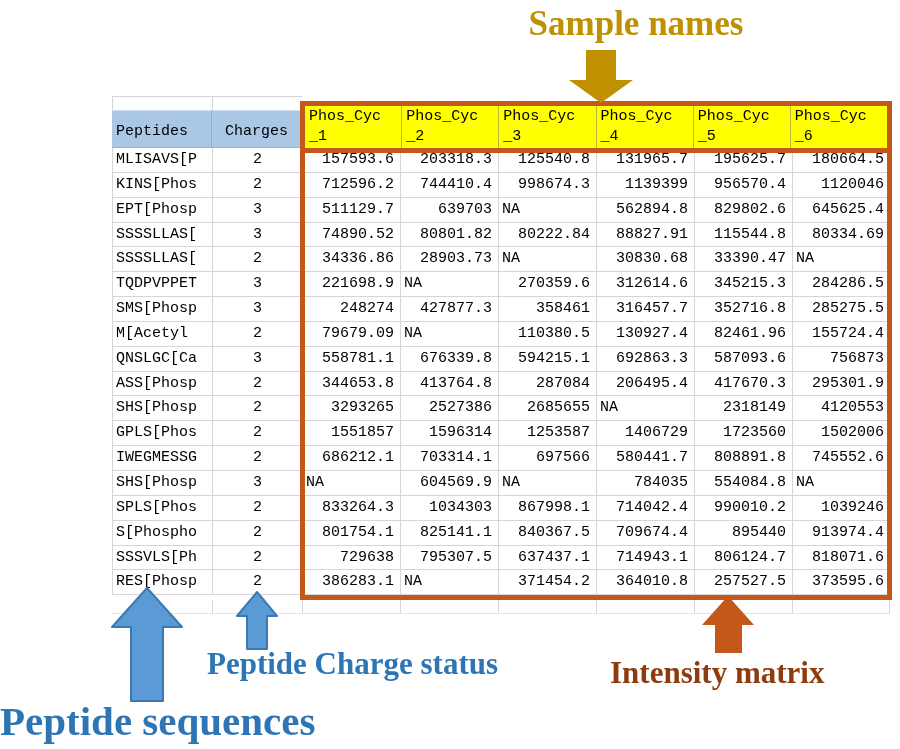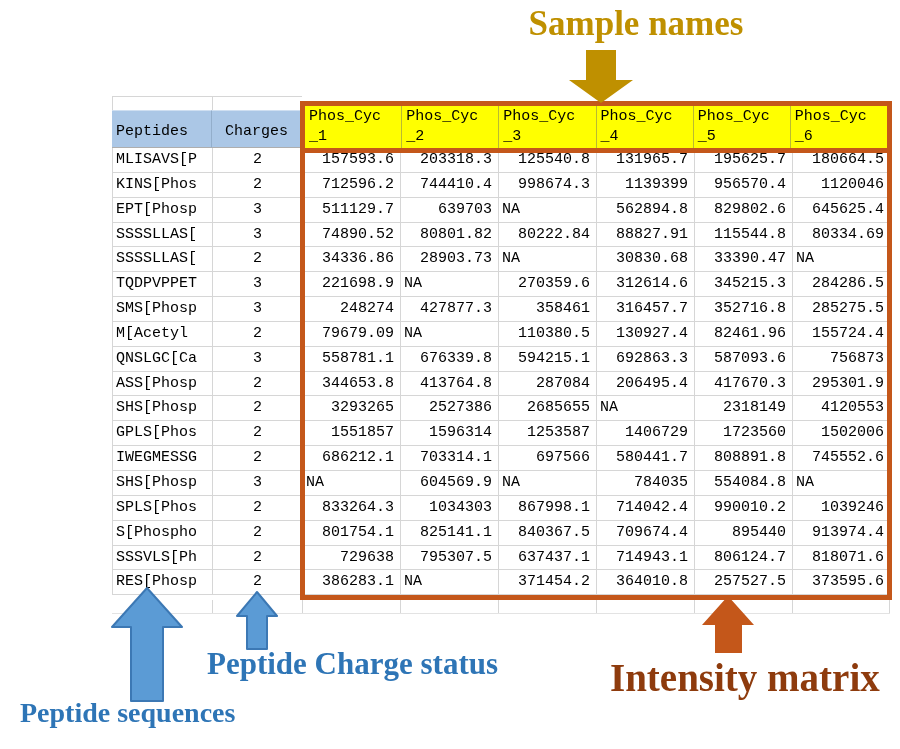--- a/index.html
+++ b/index.html
@@ -28,22 +28,22 @@
   .ycell{flex:1;box-sizing:border-box;border-right:1px solid rgba(130,130,90,.55);
          font-size:15px;line-height:20px;color:#000;padding:1px 0 2px 4px;overflow:hidden;white-space:nowrap;}
   .ycell:last-child{border-right:none;}
   
   #matrix-box{position:absolute;left:300px;top:148px;width:592px;height:452px;box-sizing:border-box;
               border:5px solid var(--rust);z-index:2;pointer-events:none;}
   
   .ann{position:absolute;font-family:"Liberation Serif","DejaVu Serif",serif;font-weight:bold;z-index:4;}
   #ann-sample{left:460px;top:4px;width:352px;text-align:center;font-size:35px;color:var(--gold);}
   #ann-charge{left:183px;top:646px;font-size:31px;color:var(--blue);margin-left:24px;}
-  #ann-seq{left:20px;top:697px;font-size:28px;color:var(--blue);}
-  #ann-matrix{left:610px;top:655px;font-size:39px;color:var(--rustText);}
+  #ann-seq{left:0;top:697px;font-size:41px;color:var(--blue);}
+  #ann-matrix{left:610px;top:655px;font-size:31px;color:var(--rustText);}
   .arrow-svg{position:absolute;z-index:4;}
 </style>
 </head>
 <body>
 
 <div id="stage">
 
   <div class="gridline" style="left:112px;top:96px;width:190px;height:1px;"></div>
   <div class="gridline" style="left:112px;top:96px;width:1px;height:14px;"></div>
   <div class="gridline" style="left:212px;top:96px;width:1px;height:14px;"></div>

